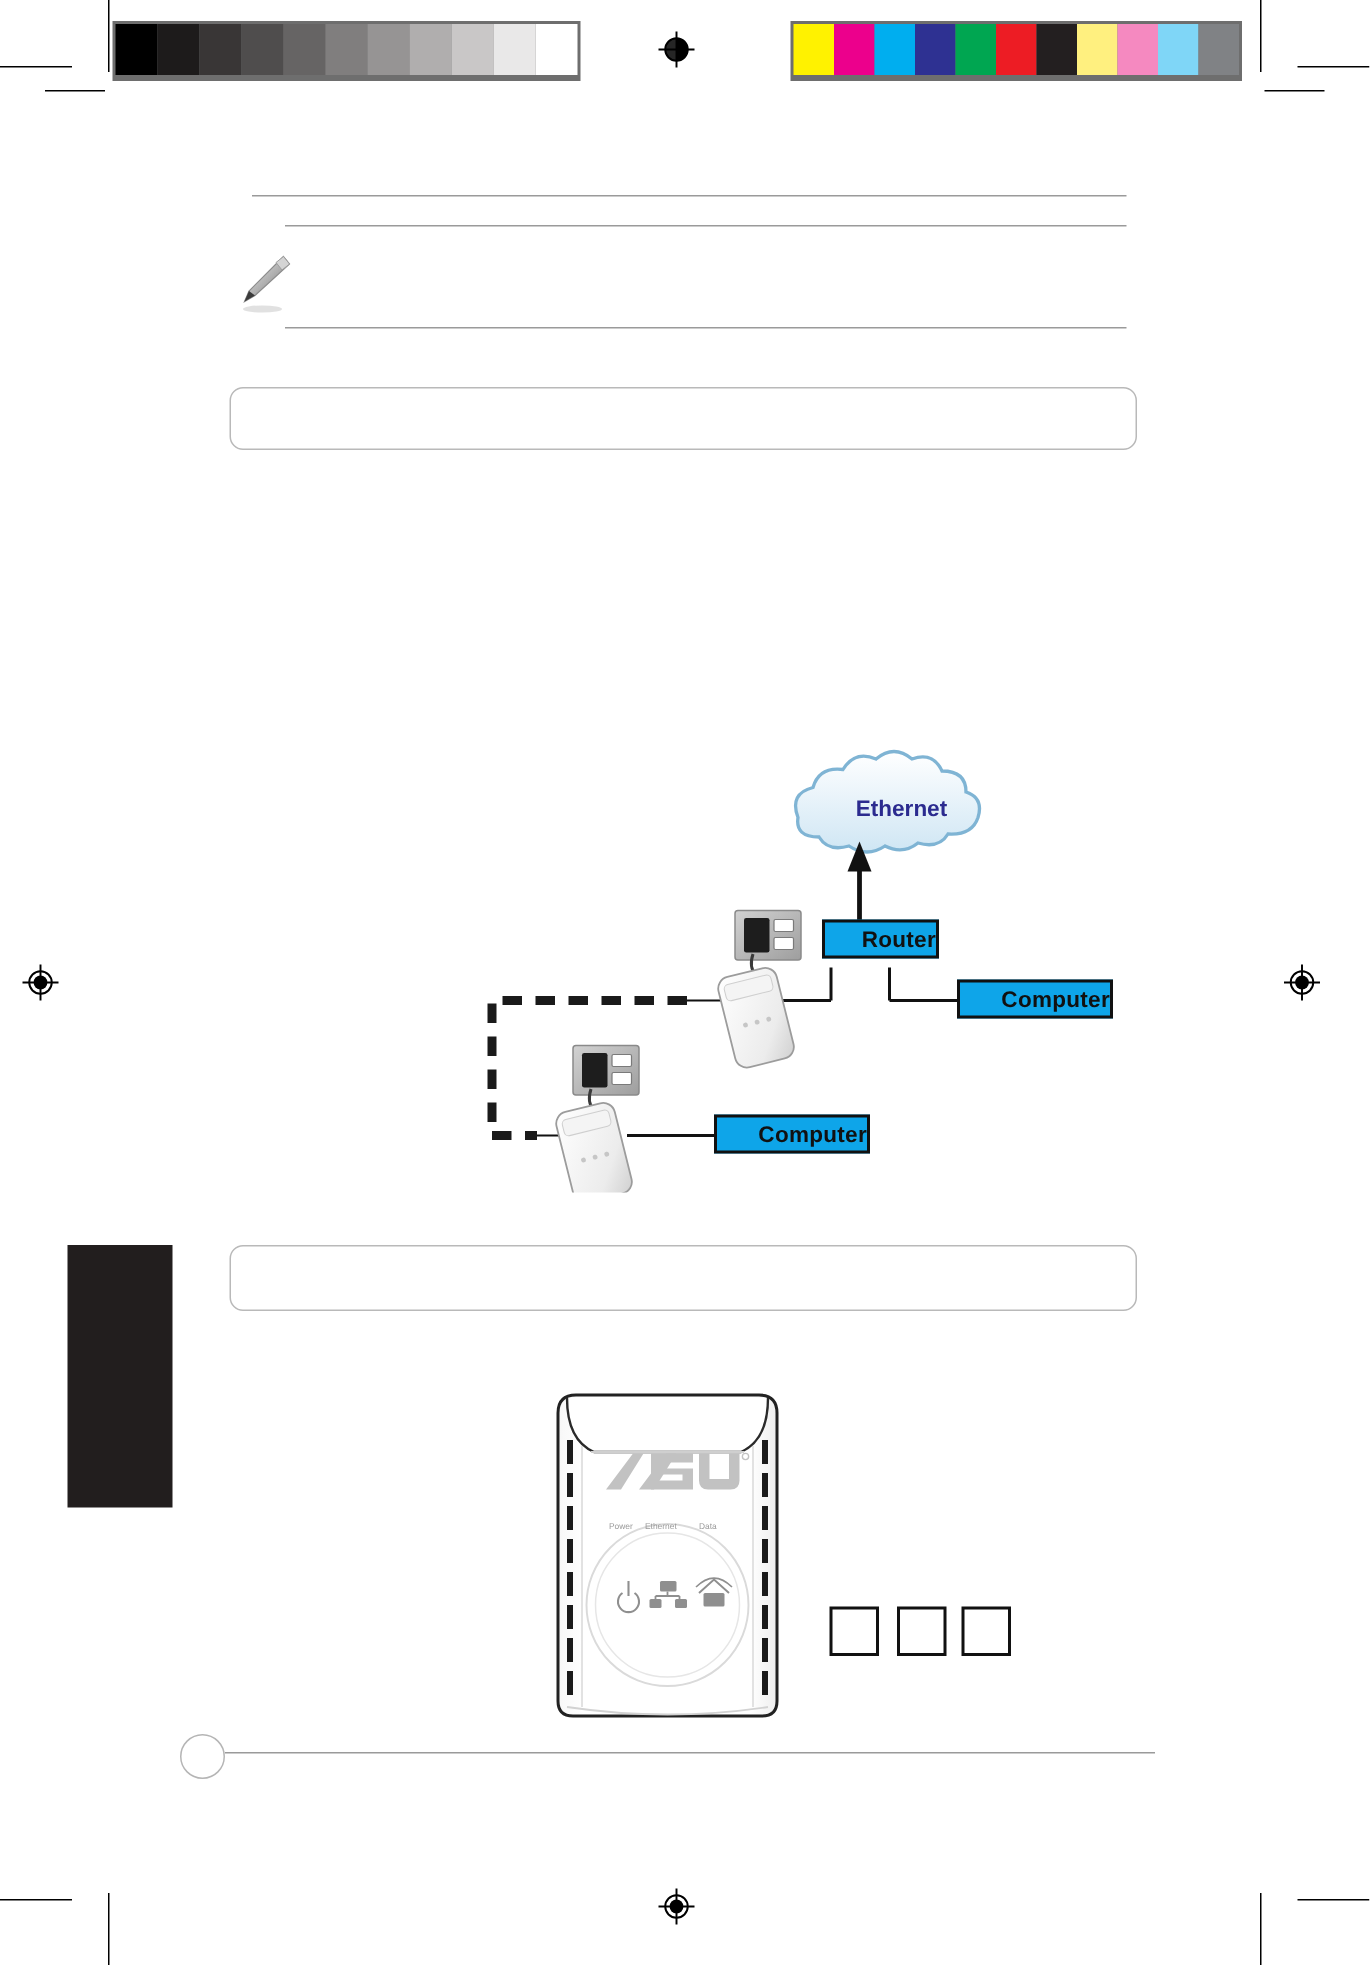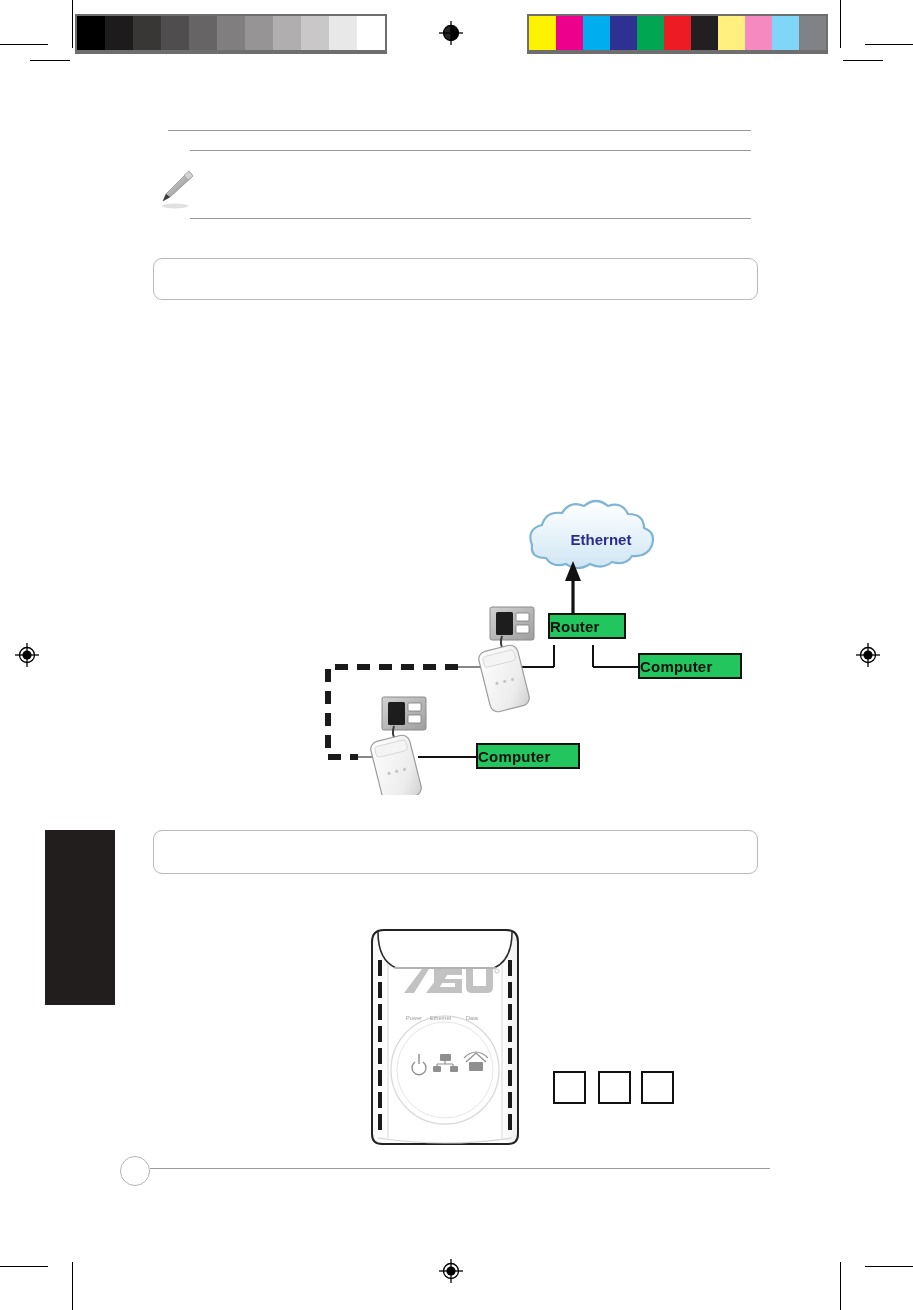--- a/index.html
+++ b/index.html
@@ -31,23 +31,23 @@
             background:#fff;box-sizing:border-box;}
 
   
   .chaptertab{position:absolute;left:45px;top:830px;width:70px;height:175px;
               background:#221e1e;}
 
   
   .diagram{position:absolute;left:300px;top:495px;width:480px;height:300px;}
   .diagram svg{display:block;}
 
-  .labelbox{position:absolute;border:2px solid #111;background:#22c55e;
+  .labelbox{position:absolute;border:2px solid #111;background:#0ea5e9;
             font-weight:bold;color:#111;box-sizing:border-box;
-            display:flex;align-items:center;justify-content:flex-start;
+            display:flex;align-items:center;justify-content:flex-end;
             font-family:"Liberation Sans", sans-serif;letter-spacing:.2px;}
 
   
   .device{position:absolute;left:360px;top:920px;width:170px;height:235px;}
   .device svg{display:block;}
 
   .ledlabel{position:absolute;font-size:5.6px;color:#9a9a9a;
             font-family:"Liberation Sans", sans-serif;white-space:nowrap;}
 
   

